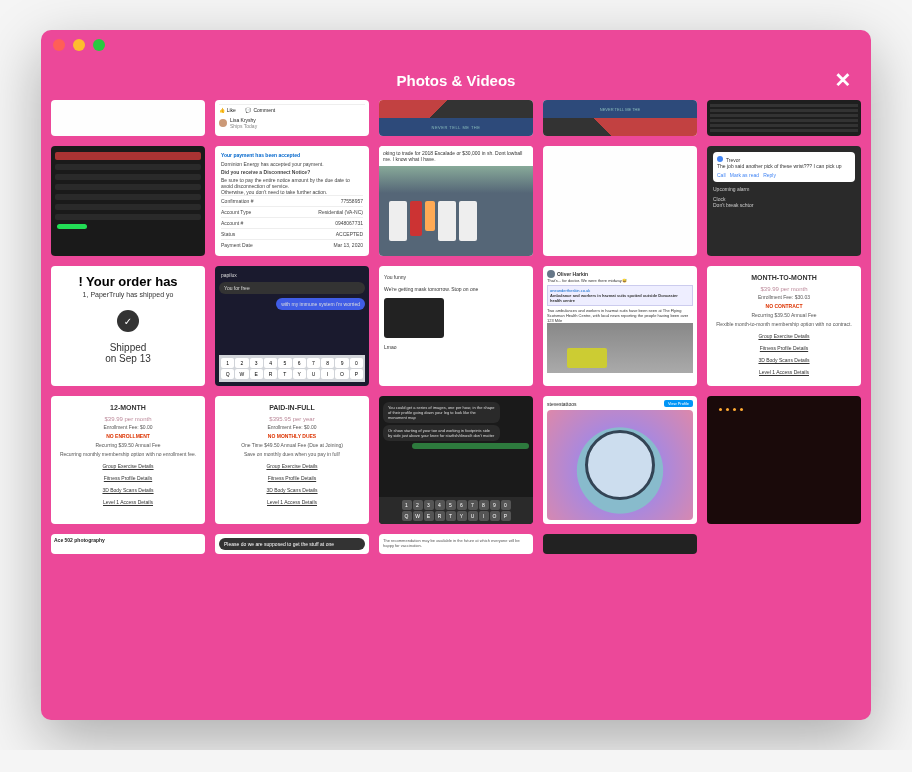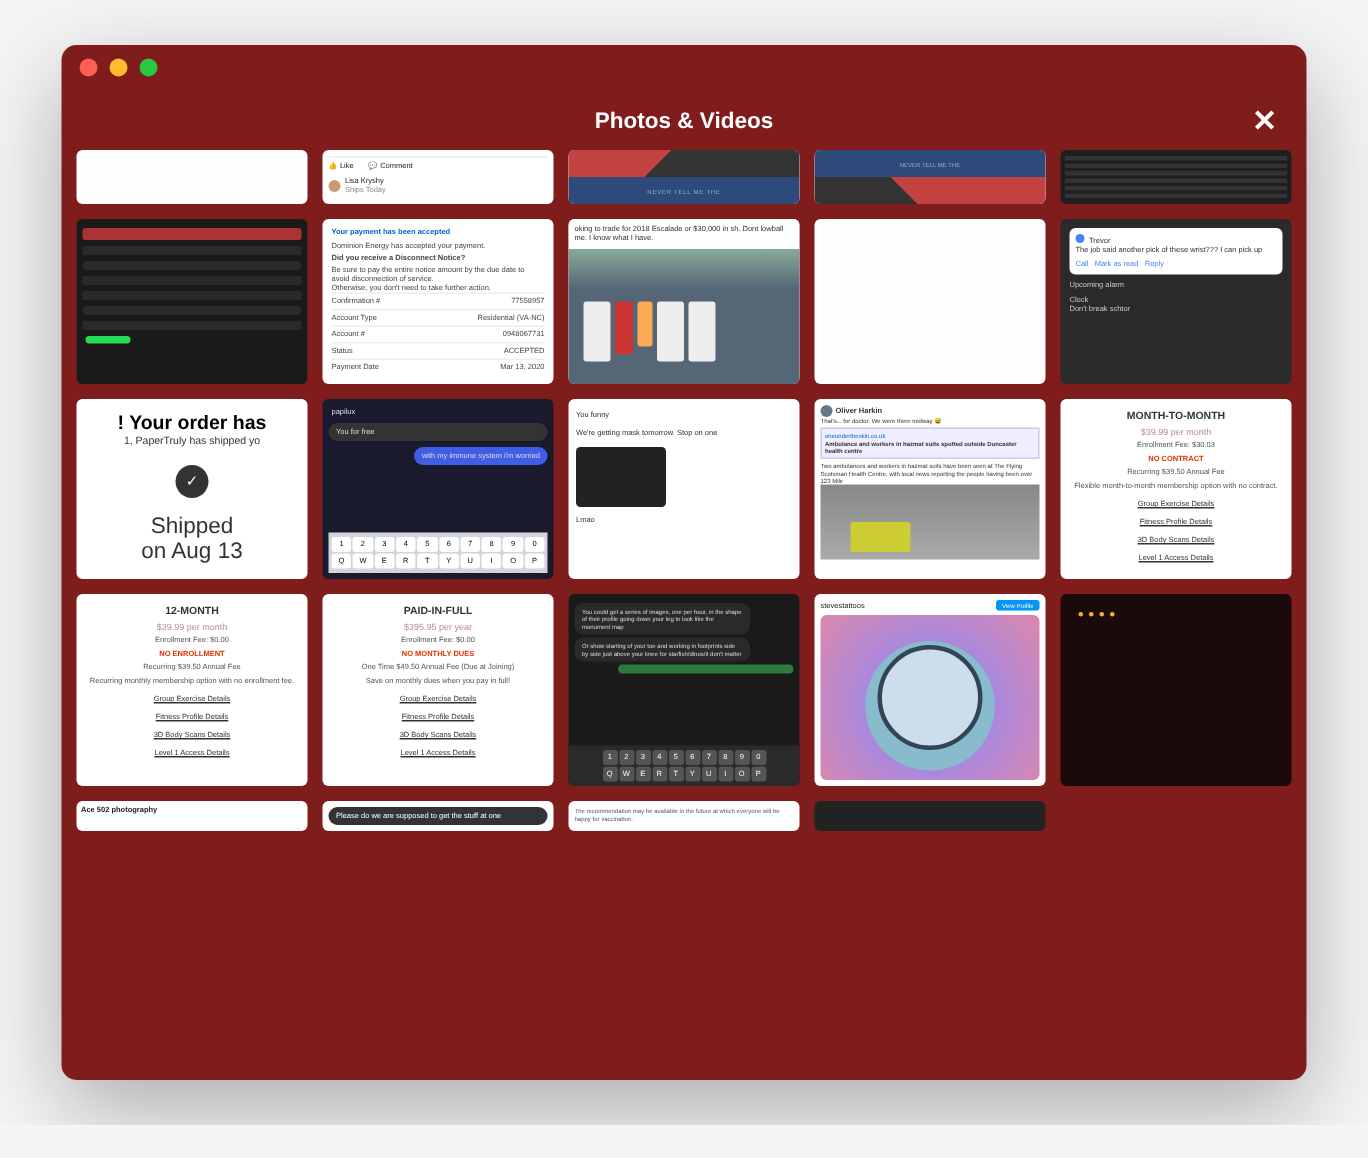--- a/index.html
+++ b/index.html
@@ -6,21 +6,21 @@
     body {
       background: #f5f5f5;
       font-family: -apple-system, BlinkMacSystemFont, "Segoe UI", Helvetica, Arial, sans-serif;
       display: flex;
       justify-content: center;
       padding: 30px 40px;
     }
     .window {
       width: 830px;
       height: 690px;
-      background: #7f1d1d;
+      background: #ec4899;
       border-radius: 10px;
       box-shadow: 0 20px 60px rgba(0,0,0,0.3);
       overflow: hidden;
       display: flex;
       flex-direction: column;
       position: relative;
     }
     .titlebar {
       height: 30px;
       display: flex;
@@ -131,21 +131,21 @@
     .t-notif { background:#2a2a2a; padding:6px; font-size:5px; color:#ccc;}
     .t-notif .card { background:#fff; border-radius:4px; padding:4px; color:#333; margin-bottom:4px;}
     .t-notif .card .dot { width:6px; height:6px; border-radius:50%; background:#4285f4; display:inline-block; margin-right:3px;}
     .t-notif .card .links { color:#4285f4; font-size:5px; margin-top:3px;}
 
     
     .t-ship { background:#fff; padding:8px; text-align:center;}
     .t-ship .big { font-size:13px; font-weight:700; color:#000; white-space:nowrap; overflow:hidden;}
     .t-ship .sub { font-size:7px; color:#333; margin:2px 0;}
     .t-ship .circle { width:22px; height:22px; border-radius:50%; background:#333; margin:10px auto; display:flex; align-items:center; justify-content:center; color:#fff; font-size:10px;}
-    .t-ship .status { font-size:15px; color:#333;}
+    .t-ship .status { font-size:10px; color:#333;}
 
     
     .t-mobile { background:#1a1a2e; padding:4px; font-size:4px; color:#ddd; display:flex; flex-direction:column;}
     .t-mobile .msg { background:#333; border-radius:8px; padding:3px 5px; margin:2px 0; font-size:5px;}
     .t-mobile .msg.out { background:#405de6; align-self:flex-end;}
     .t-mobile .kb { margin-top:auto; background:#d1d4d9; padding:2px;}
     .t-mobile .kbrow { display:flex; gap:1px; justify-content:center; margin:1px 0;}
     .t-mobile .key { background:#fff; width:10px; height:10px; border-radius:2px; font-size:5px; display:flex; align-items:center; justify-content:center; color:#000;}
 
     
@@ -328,21 +328,21 @@
         <div>Upcoming alarm</div>
         <div style="margin-top:4px">Clock</div>
         <div>Don't break schtor</div>
       </div>
 
       <div class="thumb t-ship row3">
         <div class="big">! Your order has</div>
         <div class="sub">1, PaperTruly has shipped yo</div>
         <div class="circle">✓</div>
         <div class="status">Shipped</div>
-        <div class="status">on Aug 13</div>
+        <div class="status">on Sep 13</div>
       </div>
 
       <div class="thumb t-mobile row3">
         <div style="font-size:5px;padding:2px">papilux</div>
         <div class="msg">You for free</div>
         <div class="msg out">with my immune system i'm worried</div>
         <div class="kb">
           <div class="kbrow keys-numrow">
             <div class="key">1</div>
               <div class="key">2</div>

